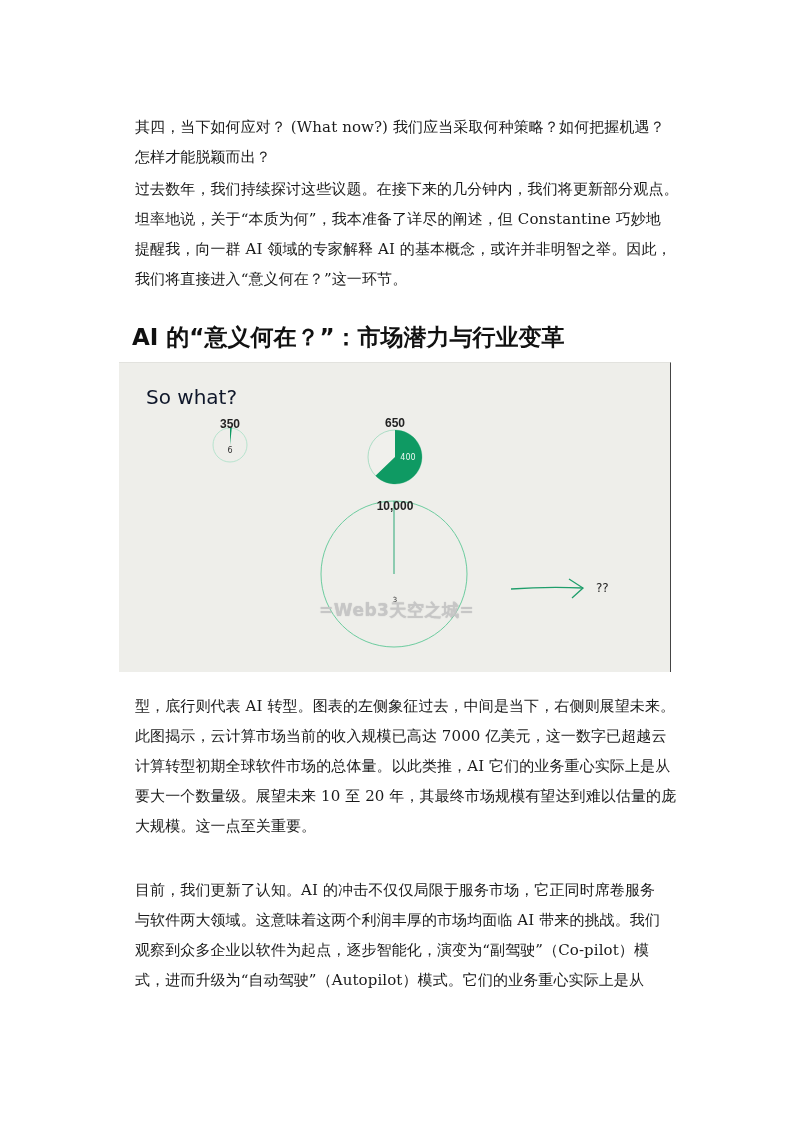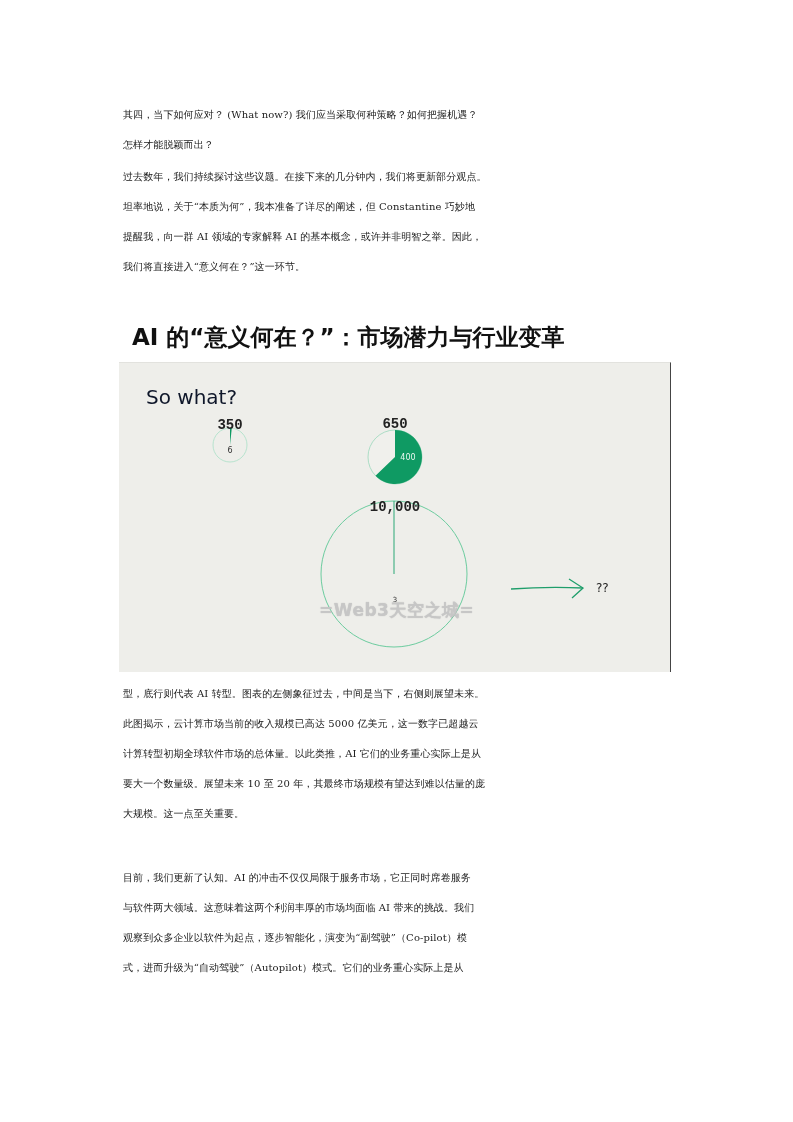--- a/index.html
+++ b/index.html
@@ -9,23 +9,23 @@
     }
     body {
       width: 793px;
       height: 1122px;
       position: relative;
       overflow: hidden;
       font-family: "DejaVu Serif", "Liberation Serif", serif;
       color: #1a1a1a;
     }
     .para {
-      font-size: 10px;
+      font-size: 15px;
       line-height: 30px;
-      margin: 4px;
+      margin: 16px;
       letter-spacing: 0.1px;
       text-align: justify;
     }
     .para .line {
       display: block;
       white-space: nowrap;
     }
     .heading {
       font-family: "DejaVu Sans", "Liberation Sans", sans-serif;
       font-weight: bold;
@@ -52,23 +52,23 @@
     .fig-title {
       position: absolute;
       left: 27px;
       top: 22px;
       font-family: "DejaVu Sans", "Liberation Sans", sans-serif;
       font-size: 20px;
       color: #0f172a;
     }
     .fig-label {
       position: absolute;
-      font-family: Liberation Mono, monospace;
+      font-family: Liberation Sans, sans-serif;
       font-weight: bold;
-      font-size: 14px;
+      font-size: 12px;
       color: #222;
       transform: translateX(-50%);
     }
     .fig-small {
       position: absolute;
       font-family: "DejaVu Sans", "Liberation Sans", sans-serif;
       font-size: 8px;
       color: #333;
       transform: translateX(-50%);
     }
@@ -154,21 +154,21 @@
 
   <div class="fig-label" style="left:276px; top:136px;">10,000</div>
   <div class="fig-small" style="left:276px; top:233px; font-size:7px;">3</div>
 
   <div class="fig-qq">??</div>
   <div class="watermark">=Web3天空之城=</div>
 </div>
 
 <div id="p3" class="block para">
   <span class="line">型，底行则代表 AI 转型。图表的左侧象征过去，中间是当下，右侧则展望未来。</span>
-  <span class="line">此图揭示，云计算市场当前的收入规模已高达 5000 亿美元，这一数字已超越云</span>
+  <span class="line">此图揭示，云计算市场当前的收入规模已高达 7000 亿美元，这一数字已超越云</span>
   <span class="line">计算转型初期全球软件市场的总体量。以此类推，AI 它们的业务重心实际上是从</span>
   <span class="line">要大一个数量级。展望未来 10 至 20 年，其最终市场规模有望达到难以估量的庞</span>
   <span class="line">大规模。这一点至关重要。</span>
 </div>
 
 <div id="p4" class="block para">
   <span class="line">目前，我们更新了认知。AI 的冲击不仅仅局限于服务市场，它正同时席卷服务</span>
   <span class="line">与软件两大领域。这意味着这两个利润丰厚的市场均面临 AI 带来的挑战。我们</span>
   <span class="line">观察到众多企业以软件为起点，逐步智能化，演变为“副驾驶”（Co-pilot）模</span>
   <span class="line">式，进而升级为“自动驾驶”（Autopilot）模式。它们的业务重心实际上是从</span>

